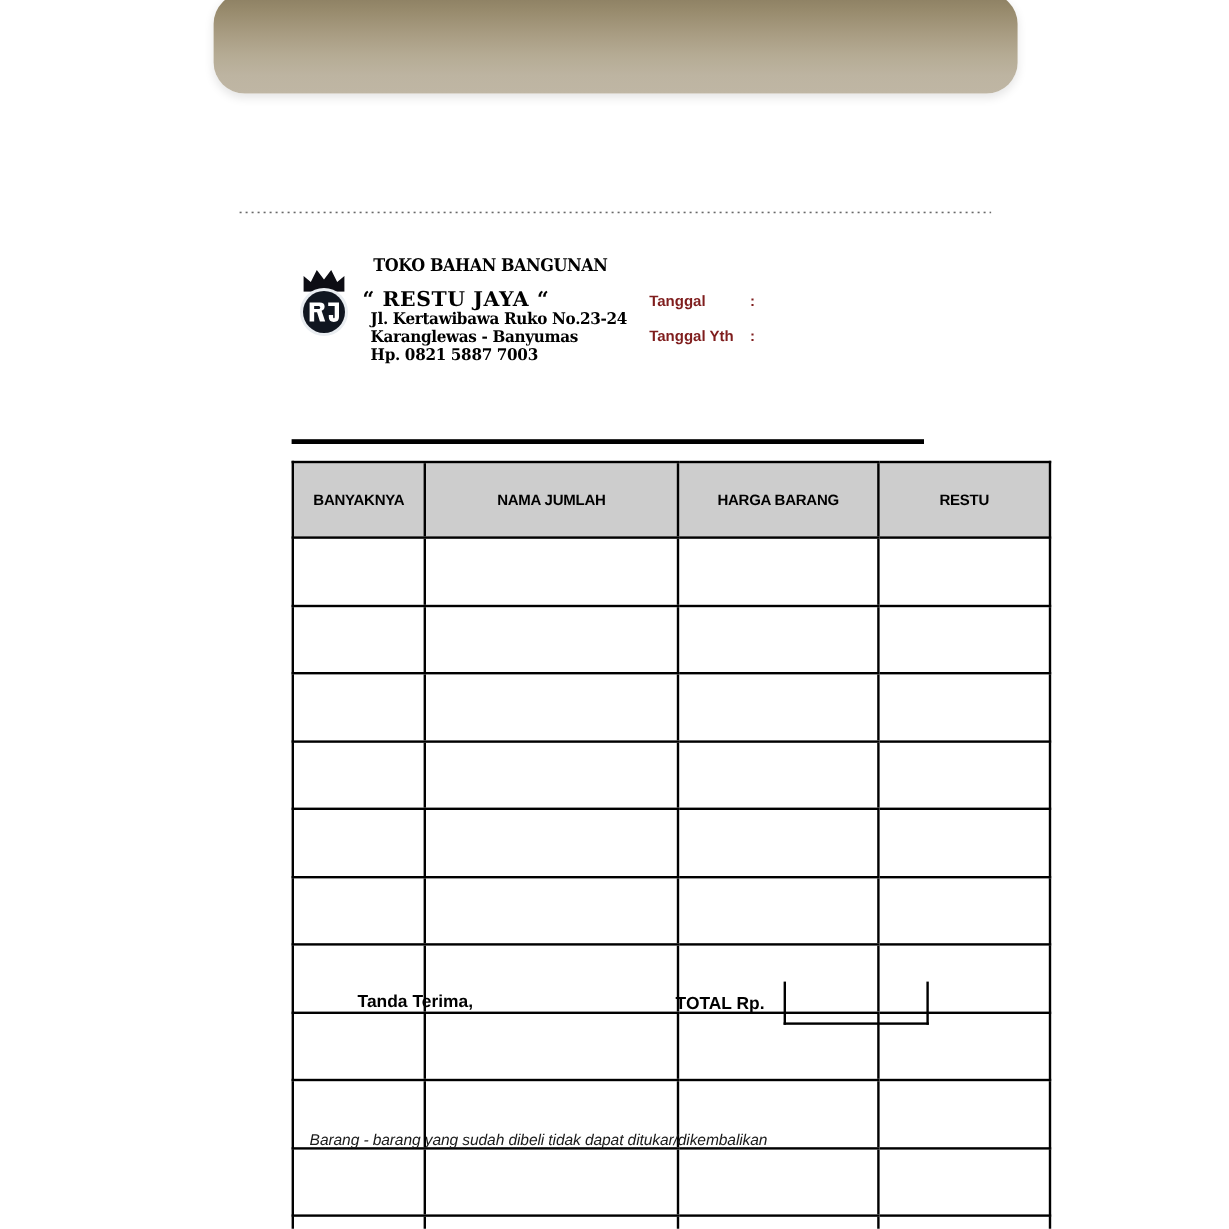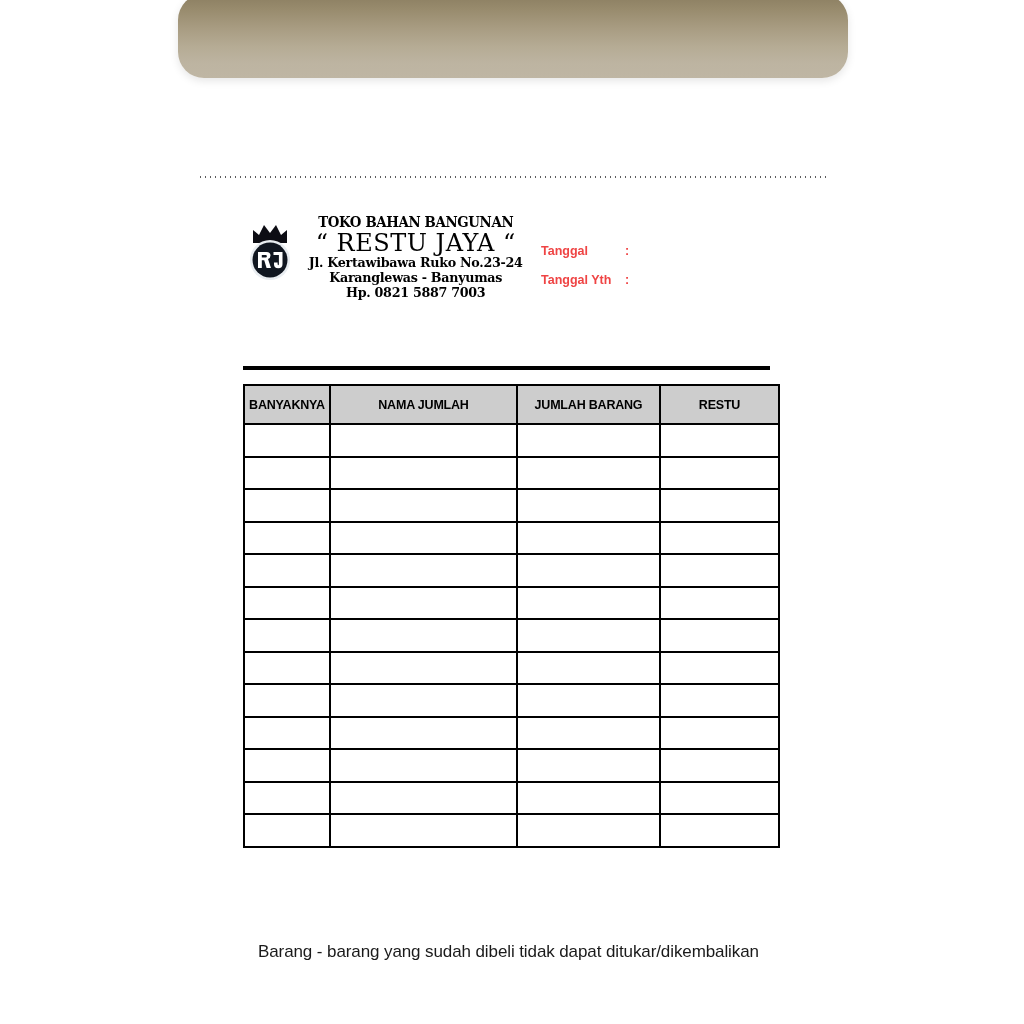--- a/index.html
+++ b/index.html
@@ -76,59 +76,58 @@
     width: 54px;
     height: 62px;
     position: relative;
     flex: none;
     margin-top: 6px;
   }
   #logo-emblem svg { display: block; }
 
   #brand-text {
     margin-left: 5px;
-    text-align: center;
     font-family: "DejaVu Serif", serif;
     color: #000;
     line-height: 1.02;
   }
   #brand-line1 {
     font-size: 14.5px;
     font-weight: bold;
     letter-spacing: -0.4px;
     transform: scaleX(0.92);
     transform-origin: center;
     white-space: nowrap;
   }
   #brand-line2 {
-    font-size: 24px;
-    font-weight: normal;
+    font-size: 17px;
+    font-weight: bold;
     letter-spacing: 0.5px;
     white-space: nowrap;
-    margin-top: 1px;
+    margin-top: 12px;
   }
   #brand-line3, #brand-line4, #brand-line5 {
     font-size: 13.5px;
     font-weight: bold;
     letter-spacing: -0.3px;
     transform: scaleX(0.94);
     transform-origin: center;
     white-space: nowrap;
     margin-top: 1px;
   }
 
   
   #meta-fields {
     position: absolute;
     left: 298px;
     top: 28px;
     width: 232px;
     font-size: 12.5px;
     font-weight: bold;
-    color: #ef4444;
+    color: #7f1d1d;
   }
   .meta-row {
     display: flex;
     align-items: baseline;
     margin-bottom: 13px;
     height: 16px;
   }
   .meta-label {
     width: 84px;
     flex: none;
@@ -163,21 +162,21 @@
     position: absolute;
     left: 243px;
     top: 384px;
     width: 527px;
     border-collapse: collapse;
     table-layout: fixed;
   }
   #items-table th,
   #items-table td {
     border: 0;
-    padding: 0;
+    padding: 12px;
     margin: 0;
   }
   #items-table thead th {
     background: #cdcdcd;
     border-top: 2.5px solid #000;
     border-bottom: 2.5px solid #000;
     border-left: 2.5px solid #000;
     height: 37px;
     font-size: 12.5px;
     font-weight: bold;
@@ -233,21 +232,22 @@
     border-left: 2.5px solid #000;
     border-bottom: 2.5px solid #000;
     border-right: 2.5px solid #000;
   }
 
   
   #disclaimer {
     position: absolute;
     left: 258px;
     top: 942px;
-    font-size: 17px;
+    font-size: 13px;
+    font-style: italic;
     color: #1a1a1a;
     letter-spacing: -0.1px;
     white-space: nowrap;
   }
 </style>
 </head>
 <body>
 
 <div id="cover-bar"></div>
 
@@ -309,21 +309,21 @@
 
   </div>
 
   <div id="table-rule"></div>
 
   <table id="items-table">
     <thead>
       <tr>
         <th style="width:84px">BANYAKNYA</th>
         <th style="width:185px">NAMA JUMLAH</th>
-        <th style="width:141px">JUMLAH  BARANG</th>
+        <th style="width:141px">HARGA  BARANG</th>
         <th style="width:117px">RESTU</th>
       </tr>
     </thead>
     <tbody id="items-table-body">
         <tr>
           <td style="width: 84px;"></td>
           <td style="width: 185px;"></td>
           <td style="width: 141px;"></td>
           <td style="width: 117px;"></td>
         </tr>
@@ -395,16 +395,21 @@
         </tr>
         <tr>
           <td style="width: 84px;"></td>
           <td style="width: 185px;"></td>
           <td style="width: 141px;"></td>
           <td style="width: 117px;"></td>
         </tr>
       </tbody>
   </table>
 
+  <div id="footer-area">
+    <div id="tanda-terima">Tanda Terima,</div>
+    <div id="total-label">TOTAL Rp.</div>
+    <div id="total-box"></div>
+  </div>
 
   <div id="disclaimer">Barang - barang yang sudah dibeli tidak dapat ditukar/dikembalikan</div>
 
 </div>
 
 </body></html>

